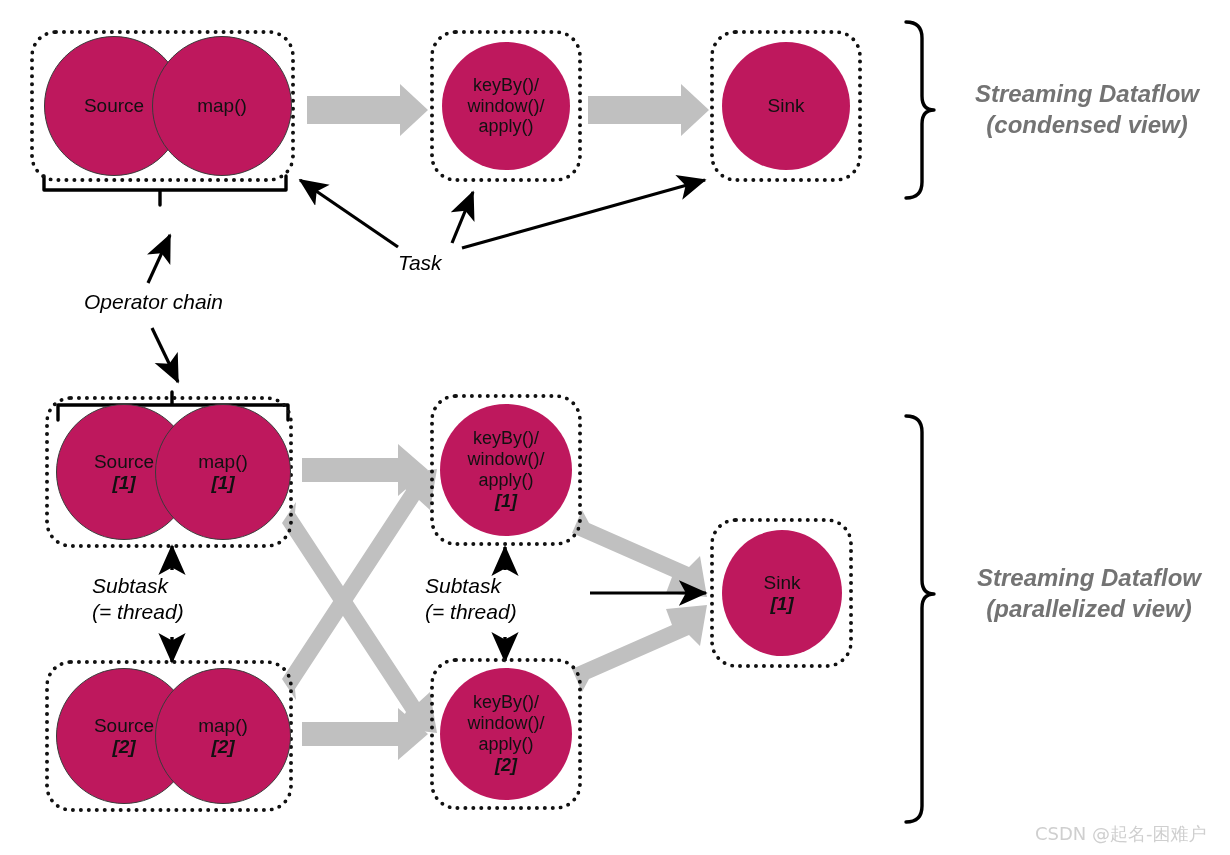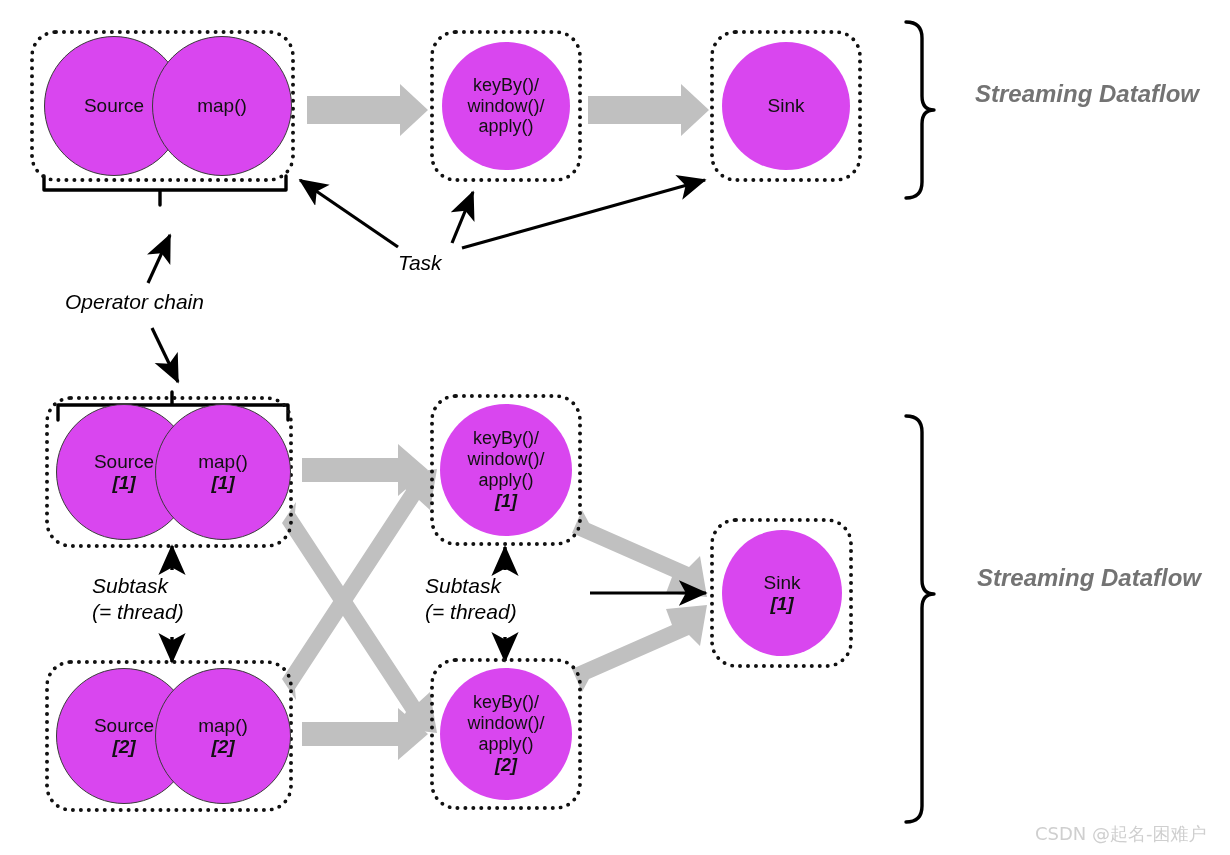--- a/index.html
+++ b/index.html
@@ -29,21 +29,21 @@
     position: absolute;
     border: 4px dotted #111111;
     border-radius: 26px;
     box-sizing: border-box;
     background: transparent;
   }
   
   .op-circle {
     position: absolute;
     border-radius: 50%;
-    background: #d946ef;
+    background: #be185d;
     border: 1.6px solid #3a3a3a;
     box-sizing: border-box;
     display: flex;
     flex-direction: column;
     align-items: center;
     justify-content: center;
     color: #111111;
     font-size: 19px;
     line-height: 1.12;
     text-align: center;
@@ -206,24 +206,25 @@
   </div>
 
   <div class="task-box" style="left:710px; top:30px; width:152px; height:152px;">
   </div>
   <div class="op-circle noborder" style="left:722px; top:42px; width:128px; height:128px;">
     <span class="ln">Sink</span>
   </div>
 
   <div class="label" style="left:398px; top:250px; width:64px;">Task</div>
 
-  <div class="label" style="left:65px; top:289px; width:158px;">Operator chain</div>
+  <div class="label" style="left:84px; top:289px; width:158px;">Operator chain</div>
 
   <div class="group-label" style="left:962px; top:78px; width:250px;">
     <span class="ln">Streaming Dataflow</span><br>
+    <span class="ln">(condensed view)</span>
   </div>
 
   <div class="task-box" style="left:45px; top:396px; width:248px; height:152px;">
   </div>
   <div class="op-circle" style="left:56px; top:404px; width:136px; height:136px;">
     <span class="ln">Source</span>
     <span class="ln idx">[1]</span>
   </div>
   <div class="op-circle" style="left:155px; top:404px; width:136px; height:136px;">
     <span class="ln">map()</span>
@@ -271,17 +272,18 @@
     <span class="ln">(= thread)</span>
   </div>
 
   <div class="label" style="left:425px; top:573px; width:160px;">
     <span class="ln">Subtask</span><br>
     <span class="ln">(= thread)</span>
   </div>
 
   <div class="group-label" style="left:958px; top:562px; width:262px;">
     <span class="ln">Streaming Dataflow</span><br>
+    <span class="ln">(parallelized view)</span>
   </div>
 
   <div class="watermark" style="left:1035px; top:822px;">CSDN @起名-困难户</div>
 
 </div>
 
 </body></html>

